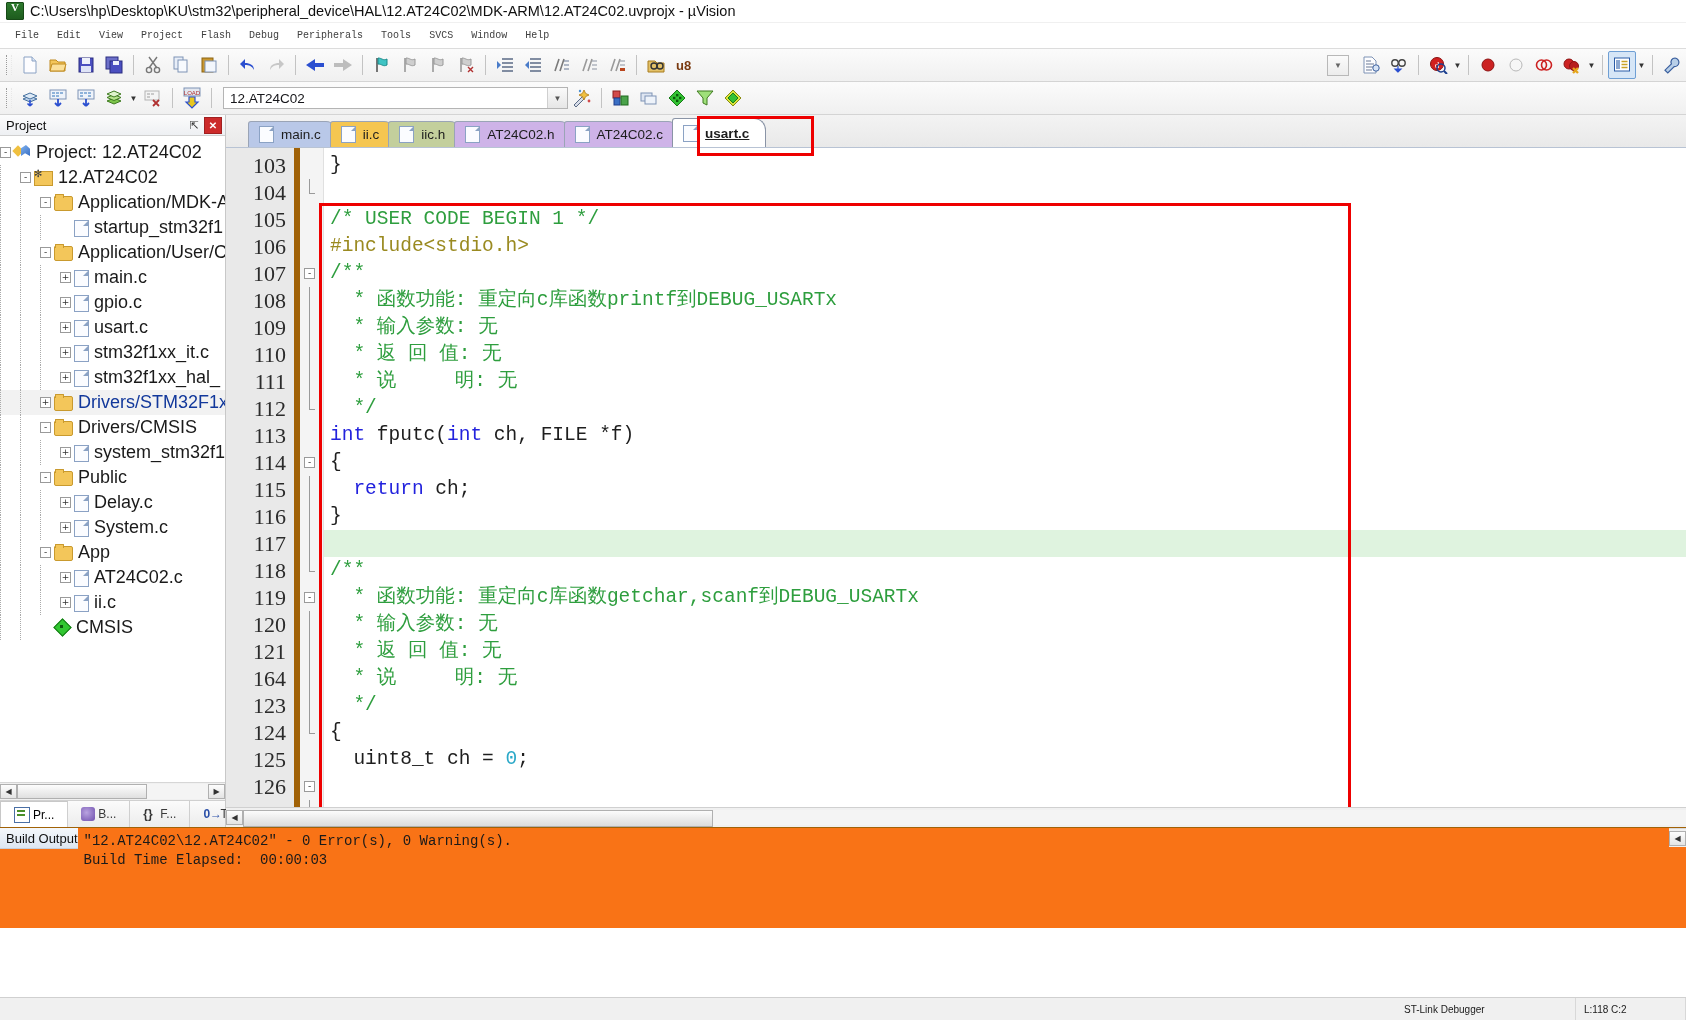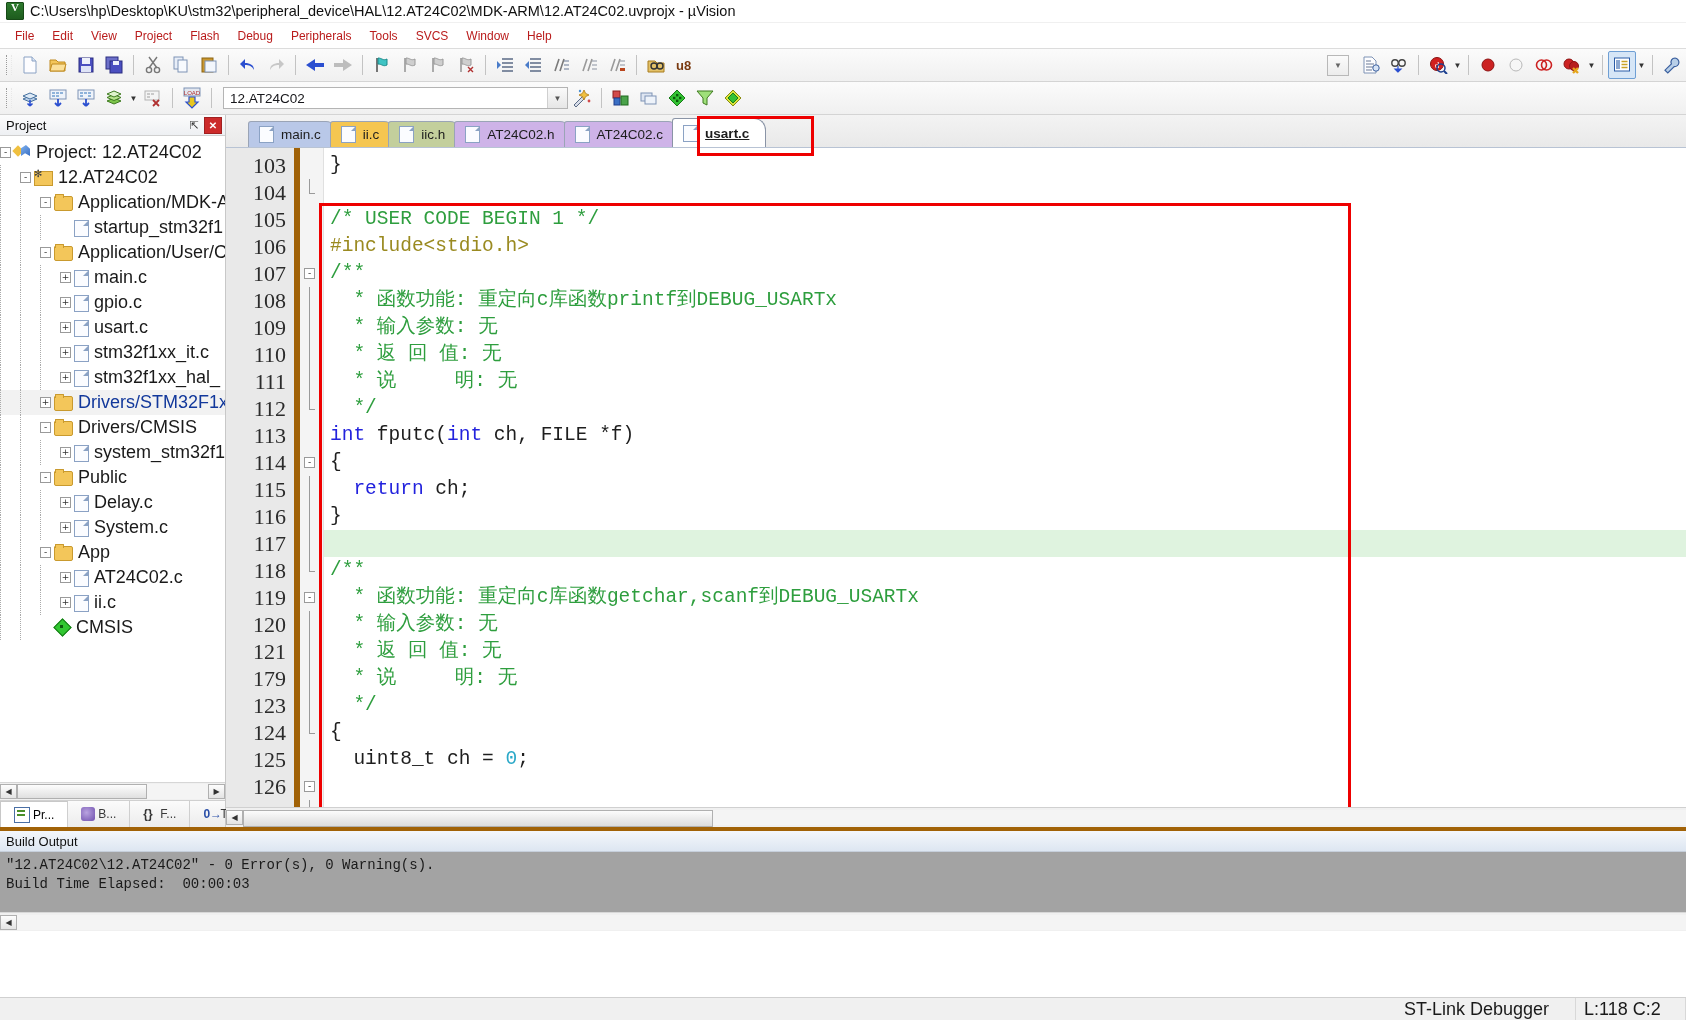--- a/index.html
+++ b/index.html
@@ -51,25 +51,26 @@
   
   .menubar {
     height: 25px;
     display: flex;
     align-items: center;
     background: #ffffff;
     border-bottom: 1px solid #dcdcdc;
     padding-left: 6px;
   }
   .menu-item {
-    font-size: 12px;
-    color: #b91c1c;
+    font-size: 10px;
+    color: #404040;
     padding: 3px 9px;
     white-space: nowrap;
     cursor: default;
+    font-family: Liberation Mono, monospace;
   }
 
   
   .toolbar {
     height: 32px;
     display: flex;
     align-items: center;
     background: linear-gradient(180deg,#fbfbfb,#f0f0f0);
     border-bottom: 1px solid #d4d4d4;
     padding-left: 2px;
@@ -478,23 +479,23 @@
   .code-redbox {
     position: absolute;
     border: 3px solid #ee0000;
     pointer-events: none;
     z-index: 30;
   }
 
   
   .build-pane {
     height: 100px;
-    background: #a3a3a3;
-    display: flex; flex-direction: column;
-    border-top: 4px solid #a16207;
+    background: #f97316;
+    display: flex; flex-direction: row;
+    border-top: 1px solid #a16207;
   }
   .build-header {
     height: 20px;
     background: linear-gradient(180deg,#f4f7fb,#dde6f1);
     border-bottom: 1px solid #c6cfdb;
     display: flex; align-items: center;
     padding-left: 6px;
     font-size: 13px;
     color: #101010;
     flex: none;
@@ -515,21 +516,21 @@
     display: flex; align-items: center;
     flex: none;
   }
 
   
   .statusbar {
     height: 22px;
     background: #f0f0f0;
     border-top: 1px solid #d0d0d0;
     display: flex; align-items: center;
-    font-size: 18px;
+    font-size: 10px;
     color: #1a1a1a;
     position: absolute;
     bottom: 0; left: 0; right: 0;
   }
   .status-cell {
     height: 22px;
     display: flex; align-items: center;
     padding: 0 8px;
     border-right: 1px solid #d8d8d8;
     box-sizing: border-box;
@@ -1136,21 +1137,21 @@
           <div class="ln">112</div>
           <div class="ln">113</div>
           <div class="ln">114</div>
           <div class="ln">115</div>
           <div class="ln">116</div>
           <div class="ln">117</div>
           <div class="ln">118</div>
           <div class="ln">119</div>
           <div class="ln">120</div>
           <div class="ln">121</div>
-          <div class="ln">179</div>
+          <div class="ln">164</div>
           <div class="ln">123</div>
           <div class="ln">124</div>
           <div class="ln">125</div>
           <div class="ln">126</div>
           <div class="ln">127</div>
         </div>
       <div class="gutter-fold" id="gutterfold">
           <div class="fold"></div>
           <div class="fold">
             <div class="fold-end"></div>

